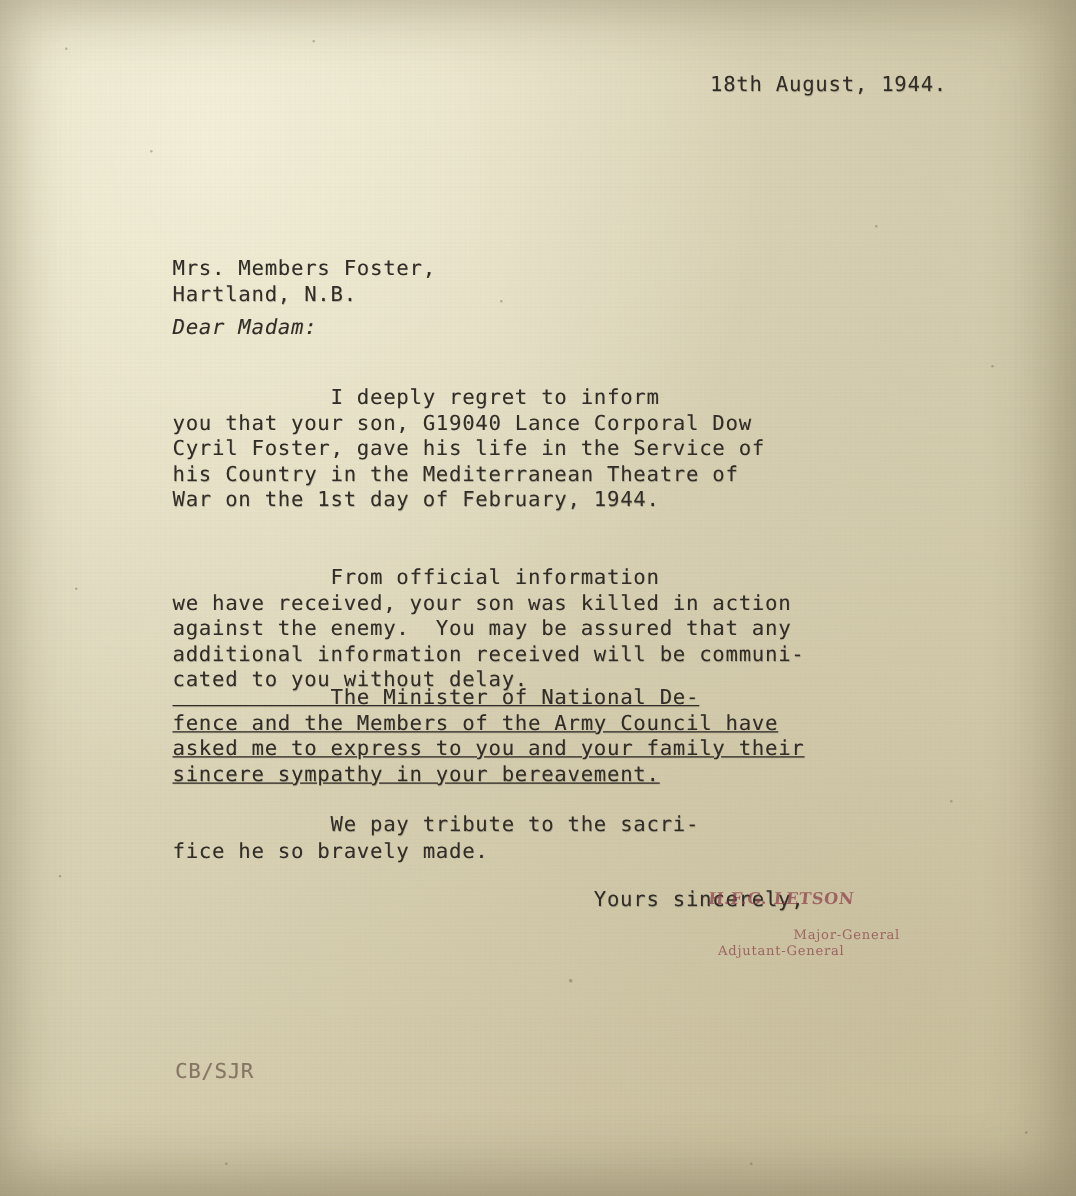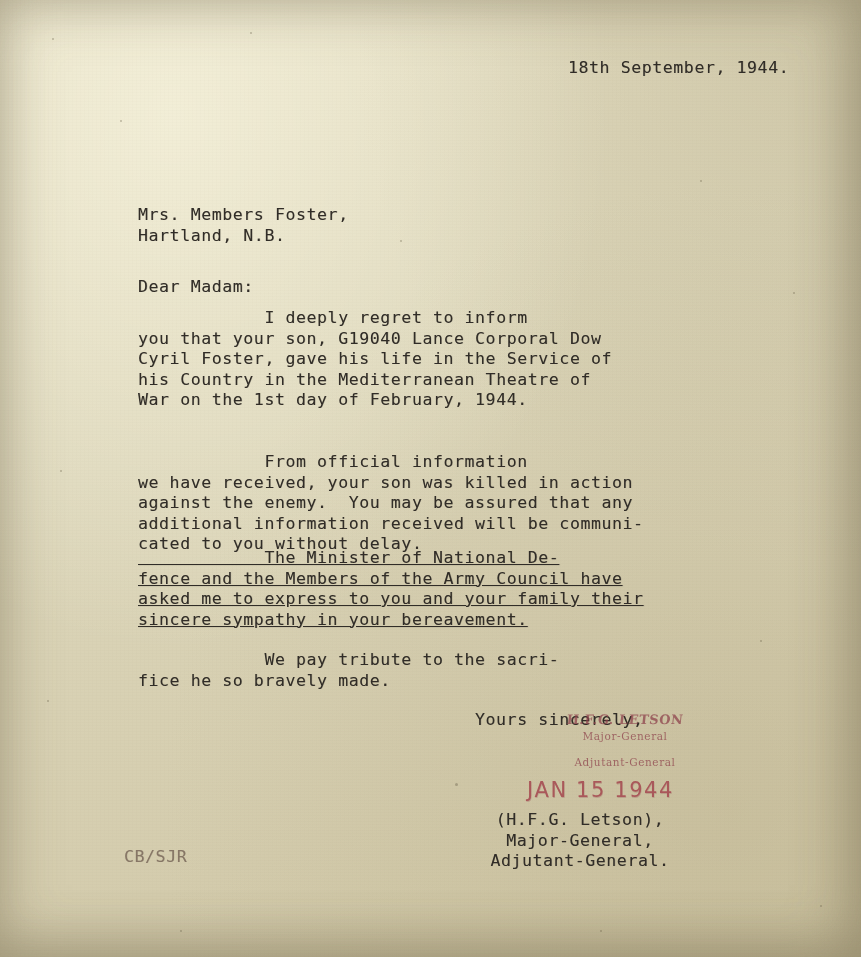--- a/index.html
+++ b/index.html
@@ -59,39 +59,40 @@
   .date-line {
     left: 568px;
     top: 58px;
   }
   .addressee {
     left: 138px;
     top: 205px;
   }
   .salutation {
     left: 138px;
-    top: 277px;
+    top: 252px;
+    font-style: italic;
   }
   .para1 { left: 138px; top: 308px; }
   .para2 { left: 138px; top: 428px; margin-top: 24px; }
   .para3 { left: 138px; top: 548px; text-decoration: underline; }
   .para4 { left: 138px; top: 650px; }
 
   .yours {
     left: 475px;
     top: 710px;
   }
   .sig-block {
     left: 460px;
     top: 810px;
     text-align: center;
     width: 240px;
   }
   .ref-initials {
-    left: 124px;
+    left: 140px;
     top: 847px;
     color: #6d5a4e;
     opacity: 0.75;
   }
 
   
   .signature {
     position: absolute;
     left: 530px;
     top: 712px;
@@ -106,48 +107,49 @@
     display: block;
     font-size: 13px;
     font-weight: bold;
     letter-spacing: 0.5px;
     transform: skewX(-6deg);
   }
   .signature .sig-rank {
     display: block;
     font-size: 10.5px;
     letter-spacing: 0.6px;
-    margin-top: 3px;
+    margin-top: 15px;
+    text-align: right;
   }
   .signature .sig-rank2 {
     display: block;
     font-size: 10.5px;
     letter-spacing: 0.6px;
-    margin-top: 14px;
+    margin-top: 1px;
   }
 
   
   .date-stamp {
     position: absolute;
     left: 527px;
     top: 778px;
     font-family: "DejaVu Sans", "Liberation Sans", sans-serif;
     font-size: 21px;
     letter-spacing: 1.6px;
     color: #a3414b;
     opacity: 0.82;
     text-shadow: 0.5px 0.5px 0 rgba(140,60,70,0.3);
   }
 </style>
 </head>
 <body>
 
 <div class="page">
 
-  <div class="typed date-line">18th September, 1944.</div>
+  <div class="typed date-line">18th August, 1944.</div>
 
   <div class="typed addressee">Mrs. Members Foster,
 Hartland, N.B.</div>
 
   <div class="typed salutation">Dear Madam:</div>
 
   <div class="typed para1">            I deeply regret to inform
 you that your son, G19040 Lance Corporal Dow
 Cyril Foster, gave his life in the Service of
 his Country in the Mediterranean Theatre of
@@ -165,25 +167,21 @@
 fice he so bravely made.</div>
 
   <div class="typed yours">Yours sincerely,</div>
 
   <div class="signature">
     <span class="sig-name">H.F.G. LETSON</span>
     <span class="sig-rank">Major-General</span>
     <span class="sig-rank2">Adjutant-General</span>
   </div>
 
-  <div class="date-stamp">JAN 15 1944</div>
-
-  <div class="typed sig-block">(H.F.G. Letson),
-Major-General,
-Adjutant-General.</div>
+
 
   <div class="typed ref-initials">CB/SJR</div>
 
   <div class="grain"></div>
   <div class="edge-shade"></div>
 
   <div class="speck" style="left:52px;  top:38px;  width:2px; height:2px;"></div>
   <div class="speck" style="left:250px; top:32px;  width:2px; height:2px;"></div>
   <div class="speck" style="left:120px; top:120px; width:2px; height:2px;"></div>
   <div class="speck" style="left:400px; top:240px; width:2px; height:2px;"></div>

